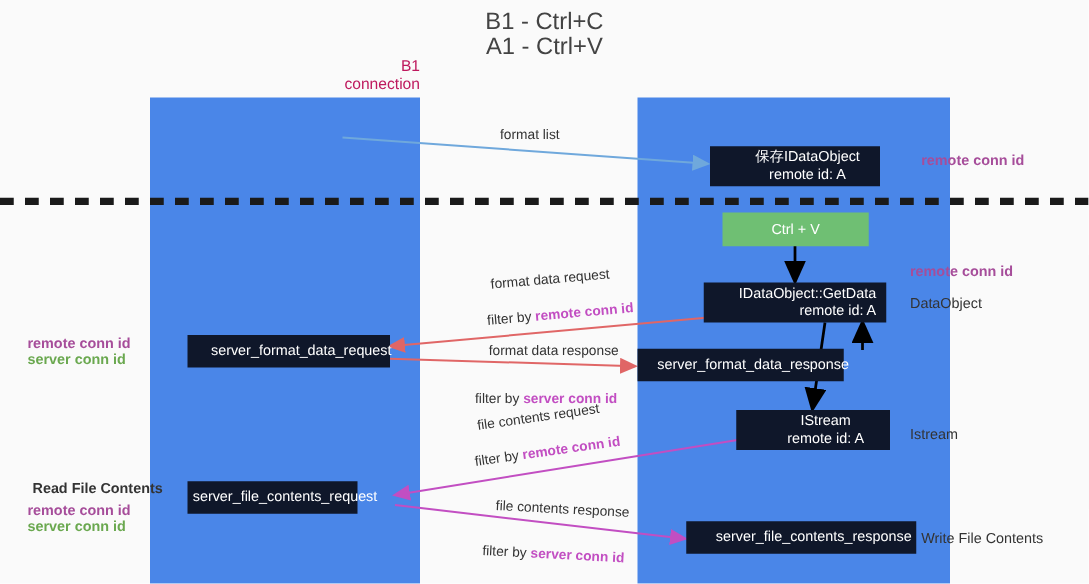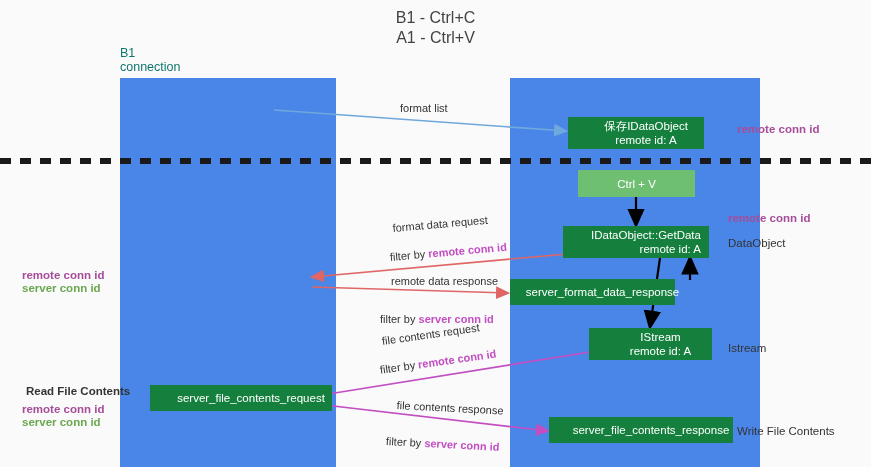--- a/index.html
+++ b/index.html
@@ -18,58 +18,58 @@
   
   .lane {
     position: absolute;
     background: #4a86e8;
   }
   #lane-b1 { left: 120px; top: 78px; width: 216px; height: 389px; }
   #lane-a1 { left: 510px; top: 78px; width: 250px; height: 389px; }
 
   .lane-title {
     position: absolute;
-    text-align: left;
-    color: #0f766e;
+    text-align: right;
+    color: #be185d;
     font-size: 12.5px;
     line-height: 14px;
     white-space: pre-line;
   }
   #lane-title-b1 { left: 120px; top: 46px; width: 216px; }
   #lane-title-a1 { left: 510px; top: 46px; width: 250px; }
 
   
   #diagram-title {
     position: absolute;
     left: 0; top: 8px;
     width: 871px;
     text-align: center;
     color: #434343;
-    font-size: 16px;
+    font-size: 19px;
     line-height: 20px;
     white-space: pre-line;
   }
 
   
   .node {
     position: absolute;
     box-sizing: border-box;
     display: flex;
     flex-direction: column;
     align-items: center;
     justify-content: center;
     color: #ffffff;
     font-size: 11.5px;
     line-height: 14px;
     text-align: center;
     white-space: pre-line;
     z-index: 6;
   }
   .node.green  { background: #6aa84f; background: #6fbf73; }
-  .node.orange { background: #15803d; padding-left: 20px; }
+  .node.orange { background: #0f172a; padding-left: 20px; }
 
   
   .lbl {
     position: absolute;
     font-size: 11.5px;
     line-height: 14px;
     color: #333333;
     white-space: pre-line;
     z-index: 7;
   }
@@ -152,38 +152,39 @@
 
 
   <div class="node orange" style="left:568px; top:117px; width:136px; height:32px;">保存IDataObject
 remote id: A</div>
 
   <div class="node green" style="left:578px; top:170px; width:117px; height:27px;text-align:right;">Ctrl + V</div>
 
   <div class="node orange" style="left:563px; top:226px; width:146px; height:32px;text-align:right;">IDataObject::GetData
 remote id: A</div>
 
+  <div class="node orange" style="left:150px; top:268px; width:162px; height:26px;">server_format_data_request</div>
 
   <div class="node orange" style="left:510px; top:279px; width:165px; height:26px;">server_format_data_response</div>
 
   <div class="node orange" style="left:589px; top:328px; width:123px; height:32px;">IStream
 remote id: A</div>
 
-  <div class="node orange" style="left:150px; top:385px; width:182px; height:26px;text-align:right;">server_file_contents_request</div>
+  <div class="node orange" style="left:150px; top:385px; width:136px; height:26px;text-align:right;">server_file_contents_request</div>
 
   <div class="node orange" style="left:549px; top:417px; width:184px; height:26px;">server_file_contents_response</div>
 
   <div class="lbl edge-lbl" style="left:400px; top:101px;">format list</div>
 
   <div class="lbl edge-lbl rot" style="left:392px; top:221px; transform:rotate(-5deg);">format data request</div>
   <div class="lbl edge-lbl rot" style="left:388px; top:236px; transform:rotate(-5deg);">
     <span class="k">filter by </span><span class="p">remote conn id</span>
   </div>
 
-  <div class="lbl edge-lbl" style="left:391px; top:274px;">remote data response</div>
+  <div class="lbl edge-lbl" style="left:391px; top:274px;">format data response</div>
   <div class="lbl edge-lbl" style="left:380px; top:298px;">
     <span class="k">filter by </span><span class="p">server conn id</span>
   </div>
 
   <div class="lbl edge-lbl rot" style="left:381px; top:334px; transform:rotate(-8deg);">file contents request</div>
   <div class="lbl edge-lbl rot" style="left:377px; top:349px; transform:rotate(-8deg);">
     <span class="k">filter by </span><span class="p">remote conn id</span>
   </div>
 
   <div class="lbl edge-lbl rot" style="left:397px; top:398px; transform:rotate(3deg);">file contents response</div>

